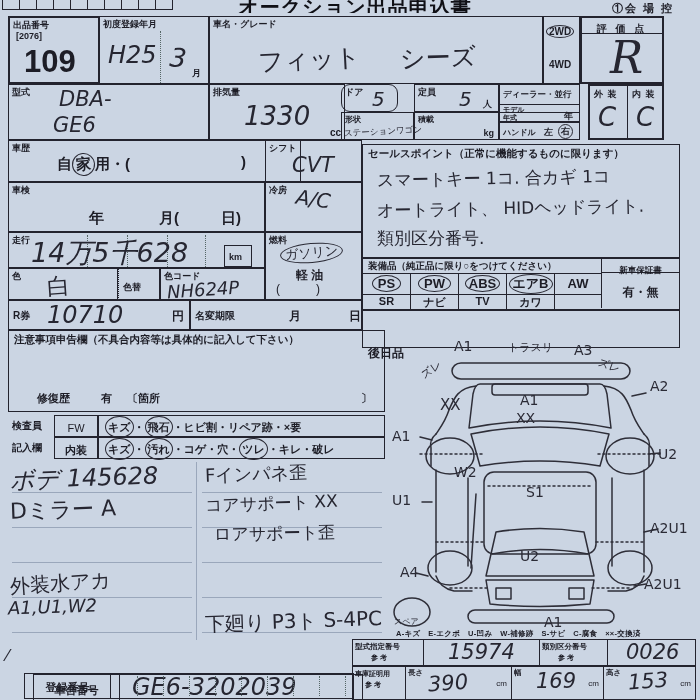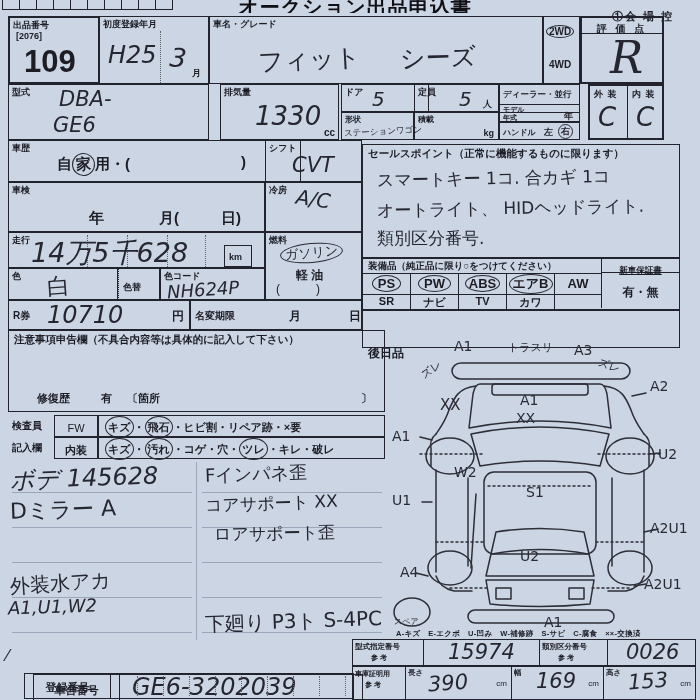--- a/index.html
+++ b/index.html
@@ -24,21 +24,21 @@
 <body>
 
 <div class="sheet">
 
   <div class="nb" style="position:absolute;left:2px;top:0;width:200px;height:12px;overflow:hidden;">
     <div style="margin-top:-6px;"><span class="gridbox"></span><span class="gridbox"></span><span class="gridbox"></span><span class="gridbox"></span><span class="gridbox"></span><span class="gridbox"></span><span class="gridbox"></span><span class="gridbox"></span><span class="gridbox"></span><span class="gridbox"></span></div>
   </div>
   <div style="position:absolute;left:185px;top:0;width:340px;height:13px;overflow:hidden;text-align:center;">
     <span style="display:inline-block;margin-top:-8px;font-size:20px;font-weight:bold;letter-spacing:1px;color:#101016;">オークション出品申込書</span>
   </div>
-  <div class="prt" style="left:612px;top:9px;font-size:11px;letter-spacing:2px;">①会 場  控</div>
+  <div class="prt" style="left:612px;top:1px;font-size:11px;letter-spacing:2px;">①会 場  控</div>
 
   <div class="cell b2" style="left:8px;top:16px;width:92px;height:68px;">
     <span class="lbl" style="left:3px;top:1px;">出品番号</span>
     <span class="prt" style="left:6px;top:13px;font-size:9px;">[2076]</span>
     <span class="prt" style="left:14px;top:26px;font-size:31px;font-family:'Liberation Sans',sans-serif;">109</span>
   </div>
   <div class="cell" style="left:99px;top:16px;width:110px;height:68px;">
     <span class="lbl" style="left:3px;top:1px;">初度登録年月</span>
     <div class="dotv" style="left:60px;top:14px;height:54px;"></div>
     <span class="hand it" style="left:8px;top:24px;font-size:24px;">H25</span>
@@ -59,26 +59,26 @@
       <span style="font-size:10px;font-weight:bold;letter-spacing:3px;">評 価 点</span>
     </div>
     <span class="hand it" style="left:28px;top:14px;font-size:44px;font-family:'DejaVu Serif',serif;">R</span>
   </div>
 
   <div class="cell" style="left:8px;top:84px;width:201px;height:56px;">
     <span class="lbl" style="left:3px;top:1px;">型式</span>
     <span class="hand it" style="left:50px;top:2px;font-size:21px;">DBA-</span>
     <span class="hand it" style="left:44px;top:28px;font-size:21px;">GE6</span>
   </div>
-  <div class="cell" style="left:220px;top:84px;width:119px;height:56px;text-align:center;">
+  <div class="cell" style="left:209px;top:84px;width:136px;height:56px;text-align:center;">
     <span class="lbl" style="left:3px;top:1px;">排気量</span>
     <span class="hand it" style="left:34px;top:16px;font-size:26px;">1330</span>
     <span class="prt" style="right:3px;bottom:1px;font-size:10px;">cc</span>
   </div>
-  <div class="cell" style="left:341px;top:84px;width:88px;height:28px;">
+  <div class="cell" style="left:341px;top:84px;width:57px;height:28px;border-radius:9px;">
     <span class="lbl" style="left:3px;top:1px;">ドア</span>
     <span class="hand it" style="left:30px;top:2px;font-size:20px;">5</span>
   </div>
   <div class="cell" style="left:341px;top:112px;width:73px;height:28px;">
     <span class="lbl" style="left:3px;top:1px;font-size:8px;">形状</span>
     <span class="hand" style="left:2px;top:13px;font-size:8.5px;transform:rotate(-3deg);">ステーションワゴン</span>
   </div>
   <div class="cell" style="left:414px;top:84px;width:85px;height:28px;">
     <span class="lbl" style="left:3px;top:1px;">定員</span>
     <span class="hand it" style="left:44px;top:2px;font-size:20px;">5</span>
@@ -173,21 +173,21 @@
 
   <div class="cell" style="left:362px;top:144px;width:318px;height:114px;border-width:1.5px;">
     <span class="lbl" style="left:5px;top:2px;font-size:10.5px;">セールスポイント（正常に機能するものに限ります）</span>
     <span class="hand" style="left:14px;top:22px;font-size:17px;transform:rotate(-1deg);">スマートキー 1コ. 合カギ 1コ</span>
     <span class="hand" style="left:14px;top:52px;font-size:17px;transform:rotate(-1deg);">オートライト、 HIDヘッドライト.</span>
     <span class="hand" style="left:14px;top:82px;font-size:17px;">類別区分番号.</span>
   </div>
 
   <div class="cell" style="left:362px;top:258px;width:318px;height:52px;border-width:1.5px;">
     <span class="lbl" style="left:5px;top:1px;font-size:9.5px;">装備品（純正品に限り○をつけてください）</span>
-    <div style="position:absolute;left:238px;top:0;width:78px;height:14px;border-left:1px solid #23232e;border-bottom:1px solid #23232e;text-align:center;text-decoration:underline;">
+    <div style="position:absolute;left:238px;top:0;width:78px;height:14px;border-left:1px solid #23232e;border-bottom:1px solid #23232e;text-align:center;">
       <span style="font-size:8.5px;font-weight:bold;">新車保証書</span>
     </div>
     <div style="position:absolute;left:238px;top:14px;width:78px;height:35px;border-left:1px solid #23232e;text-align:center;line-height:35px;">
       <span style="font-size:12px;font-weight:bold;">有・無</span>
     </div>
     <div style="position:absolute;left:0;top:14px;width:238px;height:21px;border-top:1px solid #23232e;">
       <span style="position:absolute;left:0;width:48px;top:0;height:21px;text-align:center;border-right:1px solid #23232e;"><span class="circ2" style="font-size:13px;font-weight:bold;padding:0 5px;">PS</span></span>
       <span style="position:absolute;left:48px;width:48px;top:0;height:21px;text-align:center;border-right:1px solid #23232e;"><span class="circ2" style="font-size:13px;font-weight:bold;padding:0 5px;">PW</span></span>
       <span style="position:absolute;left:96px;width:48px;top:0;height:21px;text-align:center;border-right:1px solid #23232e;"><span class="circ2" style="font-size:13px;font-weight:bold;padding:0 3px;">ABS</span></span>
       <span style="position:absolute;left:144px;width:48px;top:0;height:21px;text-align:center;border-right:1px solid #23232e;"><span class="circ2" style="font-size:13px;font-weight:bold;padding:0 3px;">エアB</span></span>

